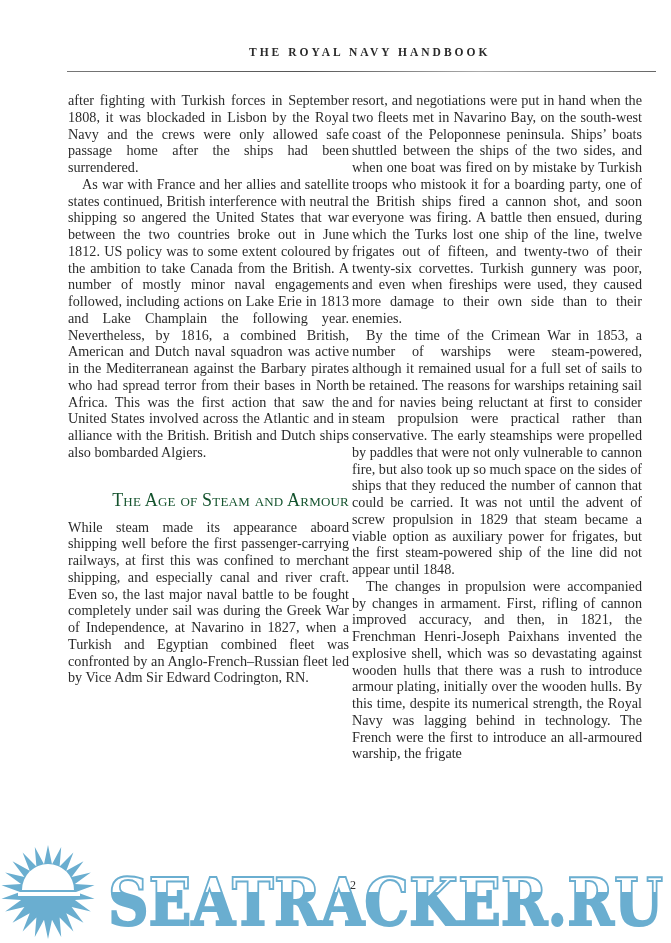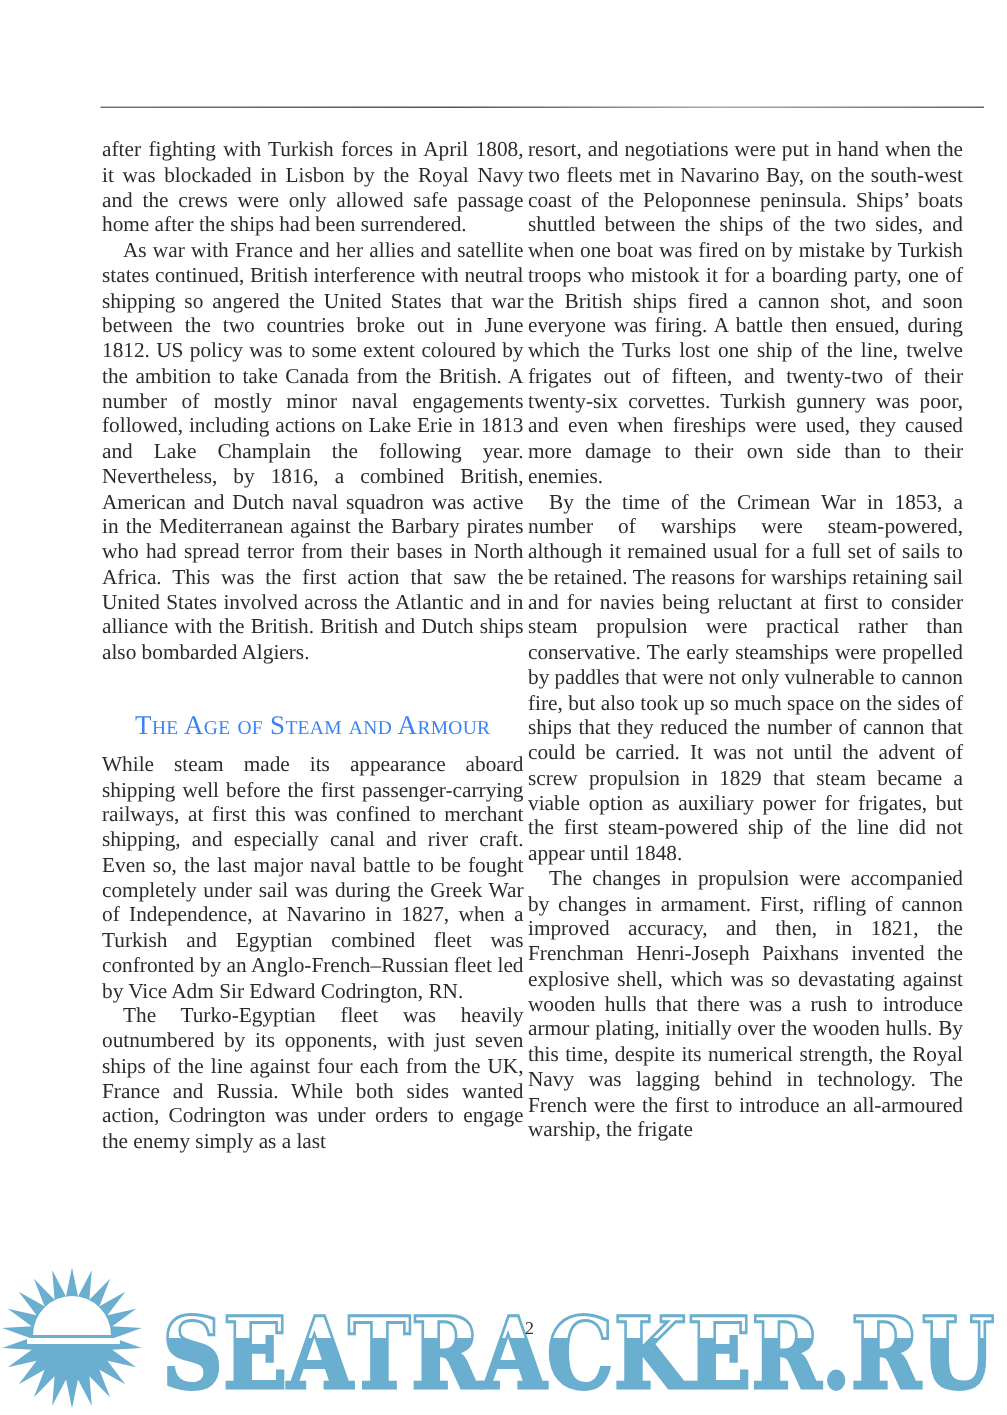--- a/index.html
+++ b/index.html
@@ -21,44 +21,44 @@
     font-size: 14.2px; line-height: 16.75px; color: #2b2b2b;
     text-align: justify; hyphens: manual;
   }
   .col-left { left: 68px; width: 281px; }
   .col-right { left: 352px; width: 290px; }
   .col p { margin: 0; }
   .col p.indent { text-indent: 14px; }
   .heading {
     margin: 28px 0 8px 0;
     font-family: "Liberation Serif", "DejaVu Serif", serif;
-    font-size: 18px; font-variant: small-caps; color: #3b82f6; letter-spacing: 0.2px;
-    line-height: 22px; text-align: center;
+    font-size: 18px; font-variant: small-caps; color: #14532d; letter-spacing: 0.2px;
+    line-height: 22px; text-align: right;
   }
   .watermark {
     position: absolute; left: 0; top: 845px; width: 671px; height: 98px;
   }
   .page-number {
     position: absolute; left: 350px; top: 878px;
     font-family: "Liberation Serif", "DejaVu Serif", serif;
     font-size: 12px; color: #333; z-index: 2;
   }
 </style>
 </head>
 <body>
 
 <div class="page">
+  <div class="running-head">THE ROYAL NAVY HANDBOOK</div>
   <div class="rule"></div>
 
   <div class="col col-left">
-    <p>after fighting with Turkish forces in April 1808, it was blockaded in Lisbon by the Royal Navy and the crews were only allowed safe passage home after the ships had been surrendered.</p>
+    <p>after fighting with Turkish forces in September 1808, it was blockaded in Lisbon by the Royal Navy and the crews were only allowed safe passage home after the ships had been surrendered.</p>
     <p class="indent">As war with France and her allies and satellite states continued, British interference with neutral shipping so angered the United States that war between the two countries broke out in June 1812. US policy was to some extent coloured by the ambition to take Canada from the British. A number of mostly minor naval engagements followed, including actions on Lake Erie in 1813 and Lake Champlain the following year. Nevertheless, by 1816, a combined British, American and Dutch naval squadron was active in the Mediterranean against the Barbary pirates who had spread terror from their bases in North Africa. This was the first action that saw the United States involved across the Atlantic and in alliance with the British. British and Dutch ships also bombarded Algiers.</p>
     <div class="heading">The Age of Steam and Armour</div>
     <p>While steam made its appearance aboard shipping well before the first passenger-carrying railways, at first this was confined to merchant shipping, and especially canal and river craft. Even so, the last major naval battle to be fought completely under sail was during the Greek War of Independence, at Navarino in 1827, when a Turkish and Egyptian combined fleet was confronted by an Anglo-French–Russian fleet led by Vice Adm Sir Edward Codrington, RN.</p>
-    <p class="indent">The Turko-Egyptian fleet was heavily outnumbered by its opponents, with just seven ships of the line against four each from the UK, France and Russia. While both sides wanted action, Codrington was under orders to engage the enemy simply as a last</p>
   </div>
 
   <div class="col col-right">
     <p>resort, and negotiations were put in hand when the two fleets met in Navarino Bay, on the south-west coast of the Peloponnese peninsula. Ships’ boats shuttled between the ships of the two sides, and when one boat was fired on by mistake by Turkish troops who mistook it for a boarding party, one of the British ships fired a cannon shot, and soon everyone was firing. A battle then ensued, during which the Turks lost one ship of the line, twelve frigates out of fifteen, and twenty-two of their twenty-six corvettes. Turkish gunnery was poor, and even when fireships were used, they caused more damage to their own side than to their enemies.</p>
     <p class="indent">By the time of the Crimean War in 1853, a number of warships were steam-powered, although it remained usual for a full set of sails to be retained. The reasons for warships retaining sail and for navies being reluctant at first to consider steam propulsion were practical rather than conservative. The early steamships were propelled by paddles that were not only vulnerable to cannon fire, but also took up so much space on the sides of ships that they reduced the number of cannon that could be carried. It was not until the advent of screw propulsion in 1829 that steam became a viable option as auxiliary power for frigates, but the first steam-powered ship of the line did not appear until 1848.</p>
     <p class="indent">The changes in propulsion were accompanied by changes in armament. First, rifling of cannon improved accuracy, and then, in 1821, the Frenchman Henri-Joseph Paixhans invented the explosive shell, which was so devastating against wooden hulls that there was a rush to introduce armour plating, initially over the wooden hulls. By this time, despite its numerical strength, the Royal Navy was lagging behind in technology. The French were the first to introduce an all-armoured warship, the frigate</p>
   </div>
 
   <div class="page-number">2</div>
 

